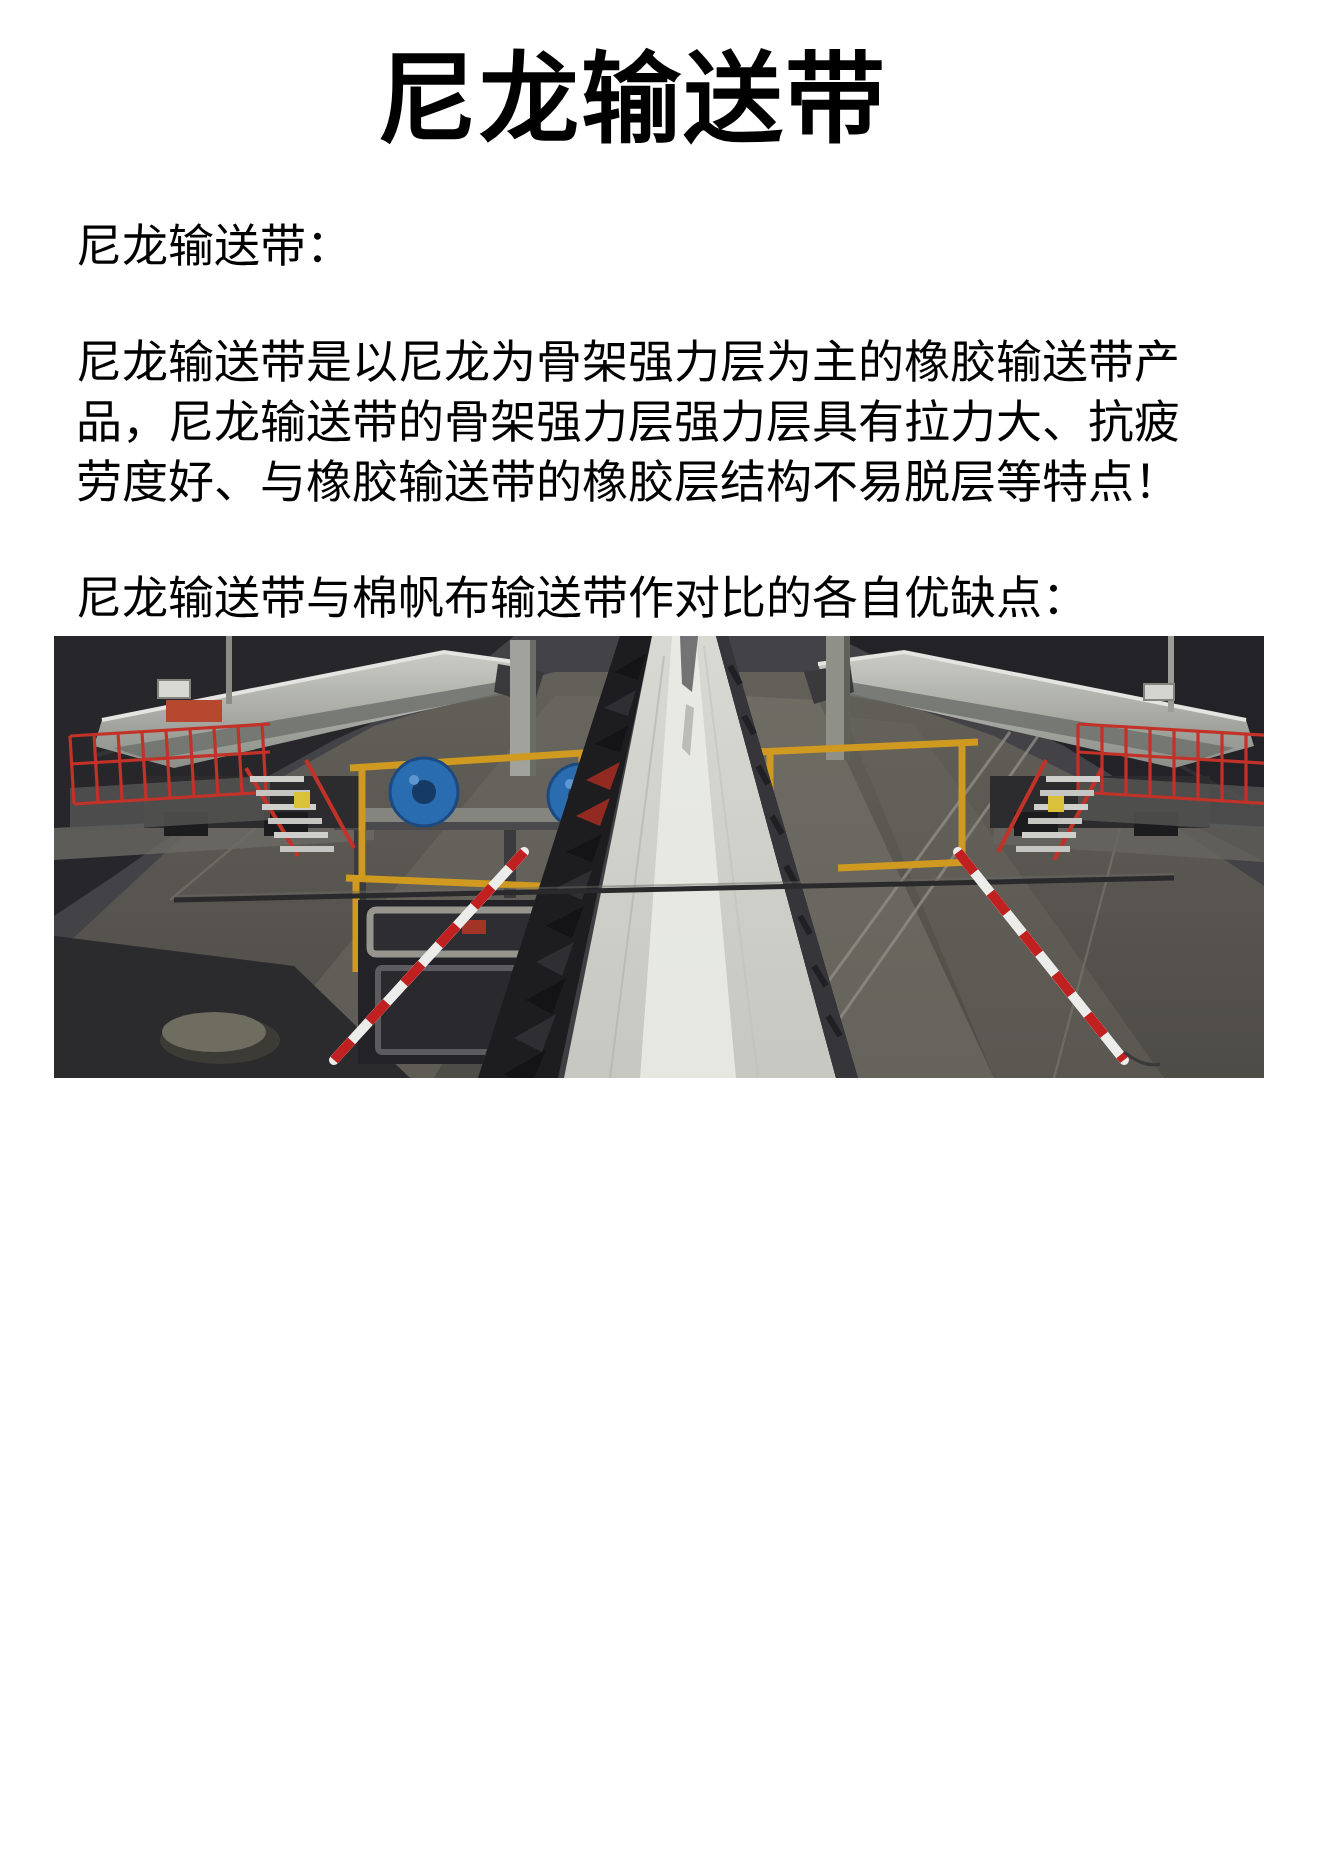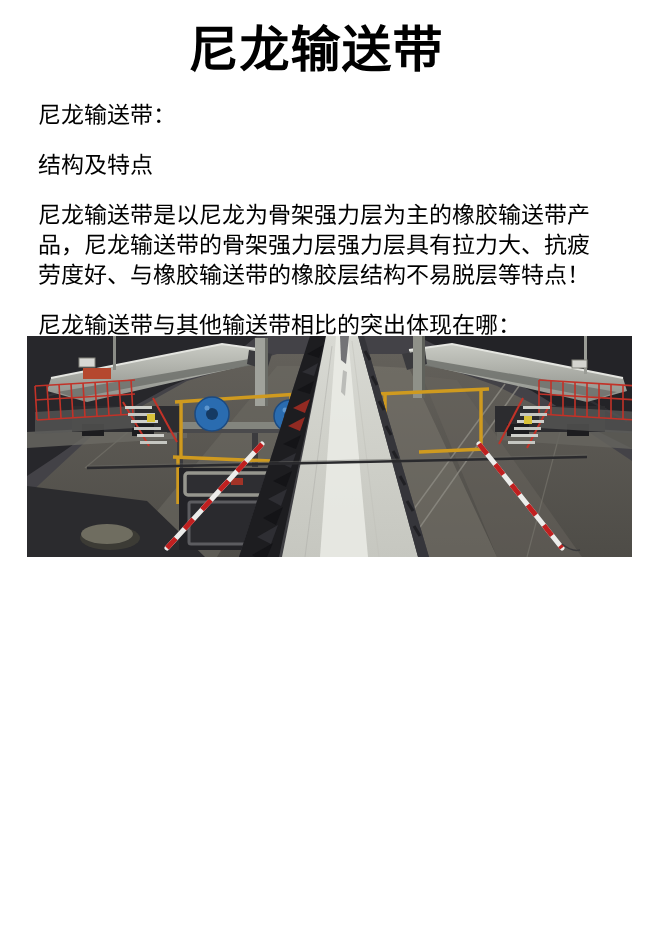--- a/index.html
+++ b/index.html
@@ -8,38 +8,37 @@
     font-family:"Liberation Sans","DejaVu Sans",sans-serif;color:#000000;
     position:relative;
   }
   h1.title{
     text-align:center;font-size:50px;font-weight:700;line-height:1.15;
     margin:22px 0 14px 0;letter-spacing:1px;
   }
   .content{
     padding:0 28px 0 38px;font-size:23px;line-height:30px;color:#000000;
   }
-  .content p{margin:20px 0;word-break:break-all;}
+  .content p{margin:28px 0;word-break:break-all;}
   figure.photo{
     margin:-24px 0 0 -11px;padding:0;width:620px;height:221px;line-height:0;
   }
   figure.photo svg{display:block;}
 </style>
 </head>
 <body>
 
 <div class="page">
 
   <h1 class="title">尼龙输送带</h1>
 
   <div class="content">
     <p>尼龙输送带：</p>
-    <p>结构及特点</p>
     <p>尼龙输送带是以尼龙为骨架强力层为主的橡胶输送带产品，尼龙输送带的骨架强力层强力层具有拉力大、抗疲劳度好、与橡胶输送带的橡胶层结构不易脱层等特点！</p>
-    <p>尼龙输送带与其他输送带相比的突出体现在哪：</p>
+    <p>尼龙输送带与棉帆布输送带作对比的各自优缺点：</p>
 
     <figure class="photo">
       <svg width="620" height="221" viewBox="0 0 620 221" xmlns="http://www.w3.org/2000/svg">
         <defs>
           <linearGradient id="gGround" x1="0" y1="0" x2="0" y2="1">
             <stop offset="0" stop-color="#63605a"></stop>
               <stop offset="1" stop-color="#4e4c47"></stop>
           </linearGradient>
           <linearGradient id="gBelt" x1="0" y1="0" x2="0" y2="1">
             <stop offset="0" stop-color="#d8d9d3"></stop>

